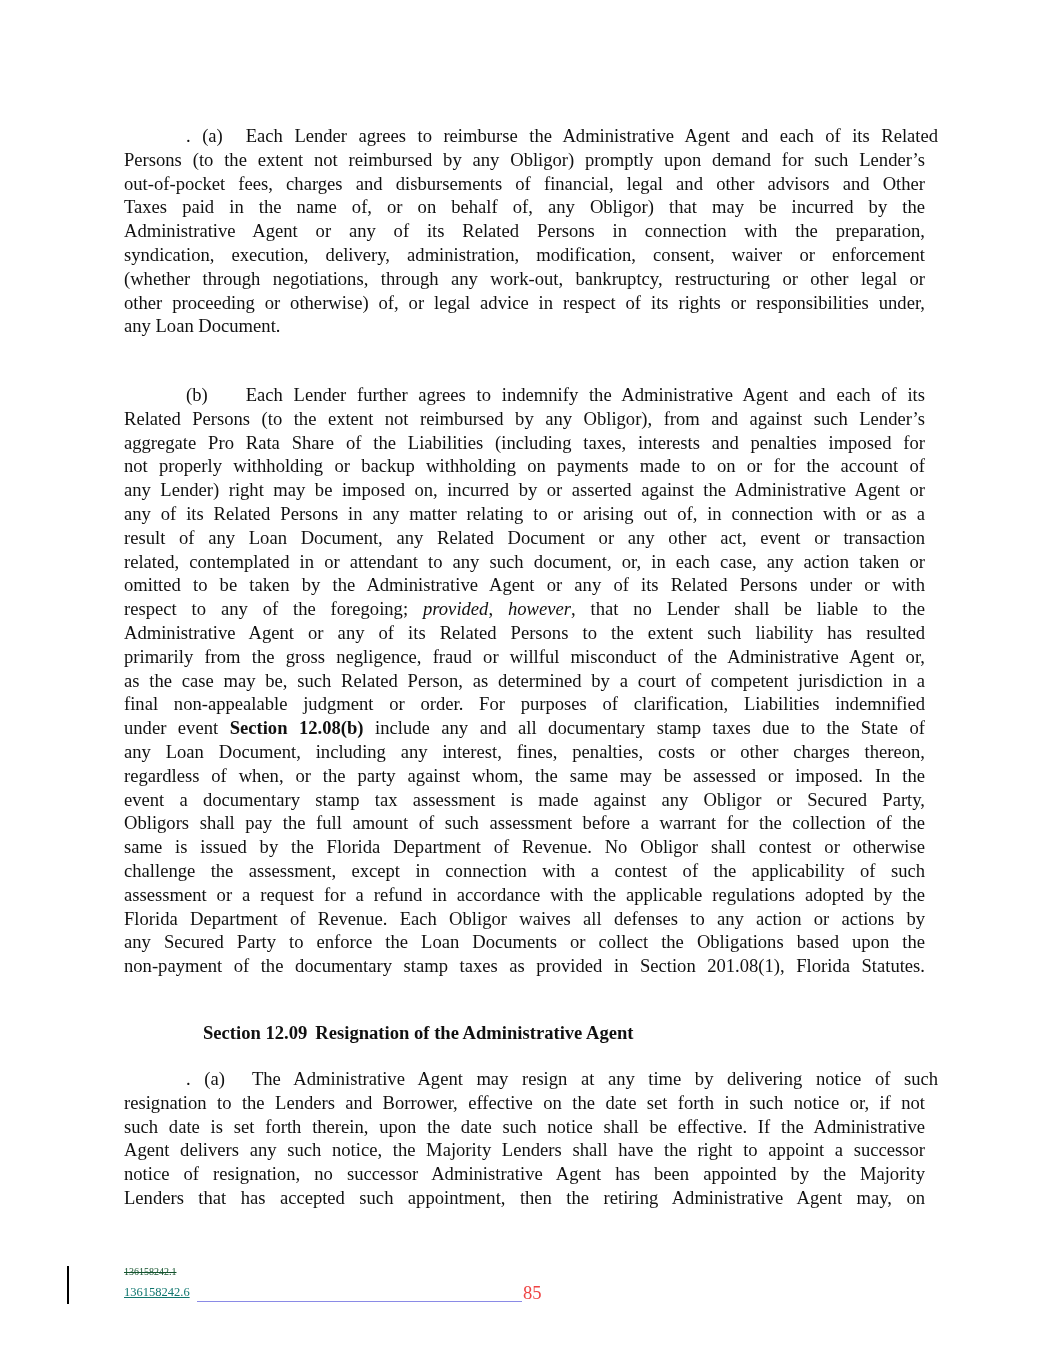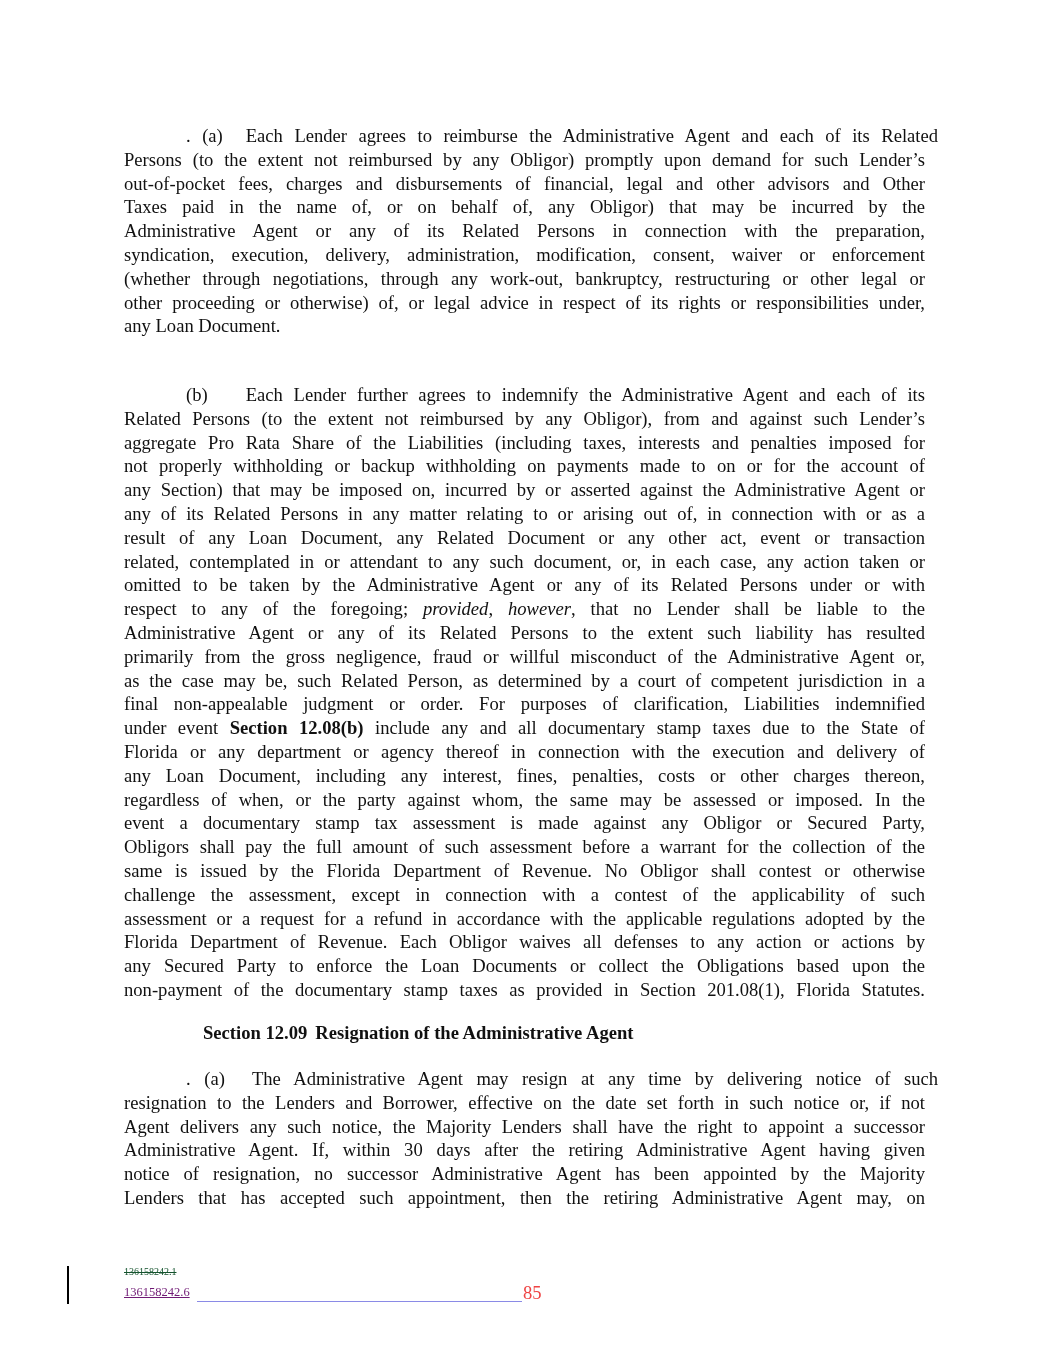--- a/index.html
+++ b/index.html
@@ -10,21 +10,21 @@
   .line { display: block; height: 23.8px; line-height: 23.8px; white-space: nowrap;
           text-align: justify; text-align-last: justify; }
   .line.last { text-align: center; text-align-last: left; }
   .line.first-a { width: 814px; }
   .indent-a { display: inline-block; width: 62px; }
   .indent-b { display: inline-block; width: 62px; }
   .heading { position: absolute; left: 187px; top: 1022px; font-size: 18.6px; font-weight: bold; margin-left: 16px; }
   .heading .gap { display: inline-block; width: 8px; }
   .footer-bar { position: absolute; left: 67px; top: 1266px; width: 2px; height: 38px; background: #000; }
   .footer-old { position: absolute; left: 124px; top: 1266px; font-size: 10px; color: #14532d; text-decoration: line-through; }
-  .footer-new { position: absolute; left: 124px; top: 1285px; font-size: 12.5px; color: #701a75; text-decoration: underline; }
+  .footer-new { position: absolute; left: 124px; top: 1285px; font-size: 12.5px; color: #0f766e; text-decoration: underline; }
   .footer-rule { position: absolute; left: 197px; top: 1301px; width: 325px; height: 1px; background: #8a8ae6; }
   .page-num { position: absolute; left: 523px; top: 1282px; font-size: 18.6px; color: #ef4444; }
   b { font-weight: bold; }
   i { font-style: italic; margin-top: 28px; }
 </style>
 </head>
 <body>
 
 <div class="page">
 
@@ -38,53 +38,52 @@
     <span class="line">(whether through negotiations, through any work-out, bankruptcy, restructuring or other legal or</span>
     <span class="line">other proceeding or otherwise) of, or legal advice in respect of its rights or responsibilities under,</span>
     <span class="line last">any Loan Document.</span>
   </div>
 
   <div class="para" style="top:383px;">
     <span class="line"><span class="indent-b"></span><span>(b)</span><span style="display:inline-block;width:38px;"></span><span>Each Lender further agrees to indemnify the Administrative Agent and each of its</span></span>
     <span class="line">Related Persons (to the extent not reimbursed by any Obligor), from and against such Lender’s</span>
     <span class="line">aggregate Pro Rata Share of the Liabilities (including taxes, interests and penalties imposed for</span>
     <span class="line">not properly withholding or backup withholding on payments made to on or for the account of</span>
-    <span class="line">any Section) that may be imposed on, incurred by or asserted against the Administrative Agent or</span>
+    <span class="line">any Lender) right may be imposed on, incurred by or asserted against the Administrative Agent or</span>
     <span class="line">any of its Related Persons in any matter relating to or arising out of, in connection with or as a</span>
     <span class="line">result of any Loan Document, any Related Document or any other act, event or transaction</span>
     <span class="line">related, contemplated in or attendant to any such document, or, in each case, any action taken or</span>
     <span class="line">omitted to be taken by the Administrative Agent or any of its Related Persons under or with</span>
     <span class="line"><span>respect to any of the foregoing;</span> <i>provided</i><span>,</span> <i>however</i><span>, that no Lender shall be liable to the</span></span>
     <span class="line">Administrative Agent or any of its Related Persons to the extent such liability has resulted</span>
     <span class="line">primarily from the gross negligence, fraud or willful misconduct of the Administrative Agent or,</span>
     <span class="line">as the case may be, such Related Person, as determined by a court of competent jurisdiction in a</span>
     <span class="line">final non-appealable judgment or order.  For purposes of clarification, Liabilities indemnified</span>
     <span class="line"><span>under event</span> <b>Section 12.08(b)</b> <span>include any and all documentary stamp taxes due to the State of</span></span>
-    <span class="line">Florida or any department or agency thereof in connection with the execution and delivery of</span>
     <span class="line">any Loan Document, including any interest, fines, penalties, costs or other charges thereon,</span>
     <span class="line">regardless of when, or the party against whom, the same may be assessed or imposed.  In the</span>
     <span class="line">event a documentary stamp tax assessment is made against any Obligor or Secured Party,</span>
     <span class="line">Obligors shall pay the full amount of such assessment before a warrant for the collection of the</span>
     <span class="line">same is issued by the Florida Department of Revenue.  No Obligor shall contest or otherwise</span>
     <span class="line">challenge the assessment, except in connection with a contest of the applicability of such</span>
     <span class="line">assessment or a request for a refund in accordance with the applicable regulations adopted by the</span>
     <span class="line">Florida Department of Revenue.  Each Obligor waives all defenses to any action or actions by</span>
     <span class="line">any Secured Party to enforce the Loan Documents or collect the Obligations based upon the</span>
     <span class="line">non-payment of the documentary stamp taxes as provided in Section 201.08(1), Florida Statutes.</span>
   </div>
 
   <div class="heading">
     <span>Section 12.09</span><span class="gap"></span><span>Resignation of the Administrative Agent</span>
   </div>
 
   <div class="para" style="top:1067px;">
     <span class="line first-a"><span class="indent-a"></span><span>.  (a)</span>&nbsp;&nbsp;<span>The Administrative Agent may resign at any time by delivering notice of such</span></span>
     <span class="line">resignation to the Lenders and Borrower, effective on the date set forth in such notice or, if not</span>
+    <span class="line">such date is set forth therein, upon the date such notice shall be effective.  If the Administrative</span>
     <span class="line">Agent delivers any such notice, the Majority Lenders shall have the right to appoint a successor</span>
-    <span class="line">Administrative Agent.  If, within 30 days after the retiring Administrative Agent having given</span>
     <span class="line">notice of resignation, no successor Administrative Agent has been appointed by the Majority</span>
     <span class="line">Lenders that has accepted such appointment, then the retiring Administrative Agent may, on</span>
   </div>
 
   <div class="footer-bar"></div>
   <div class="footer-old">136158242.1</div>
   <div class="footer-new">136158242.6</div>
   <div class="footer-rule"></div>
   <div class="page-num">85</div>
 

